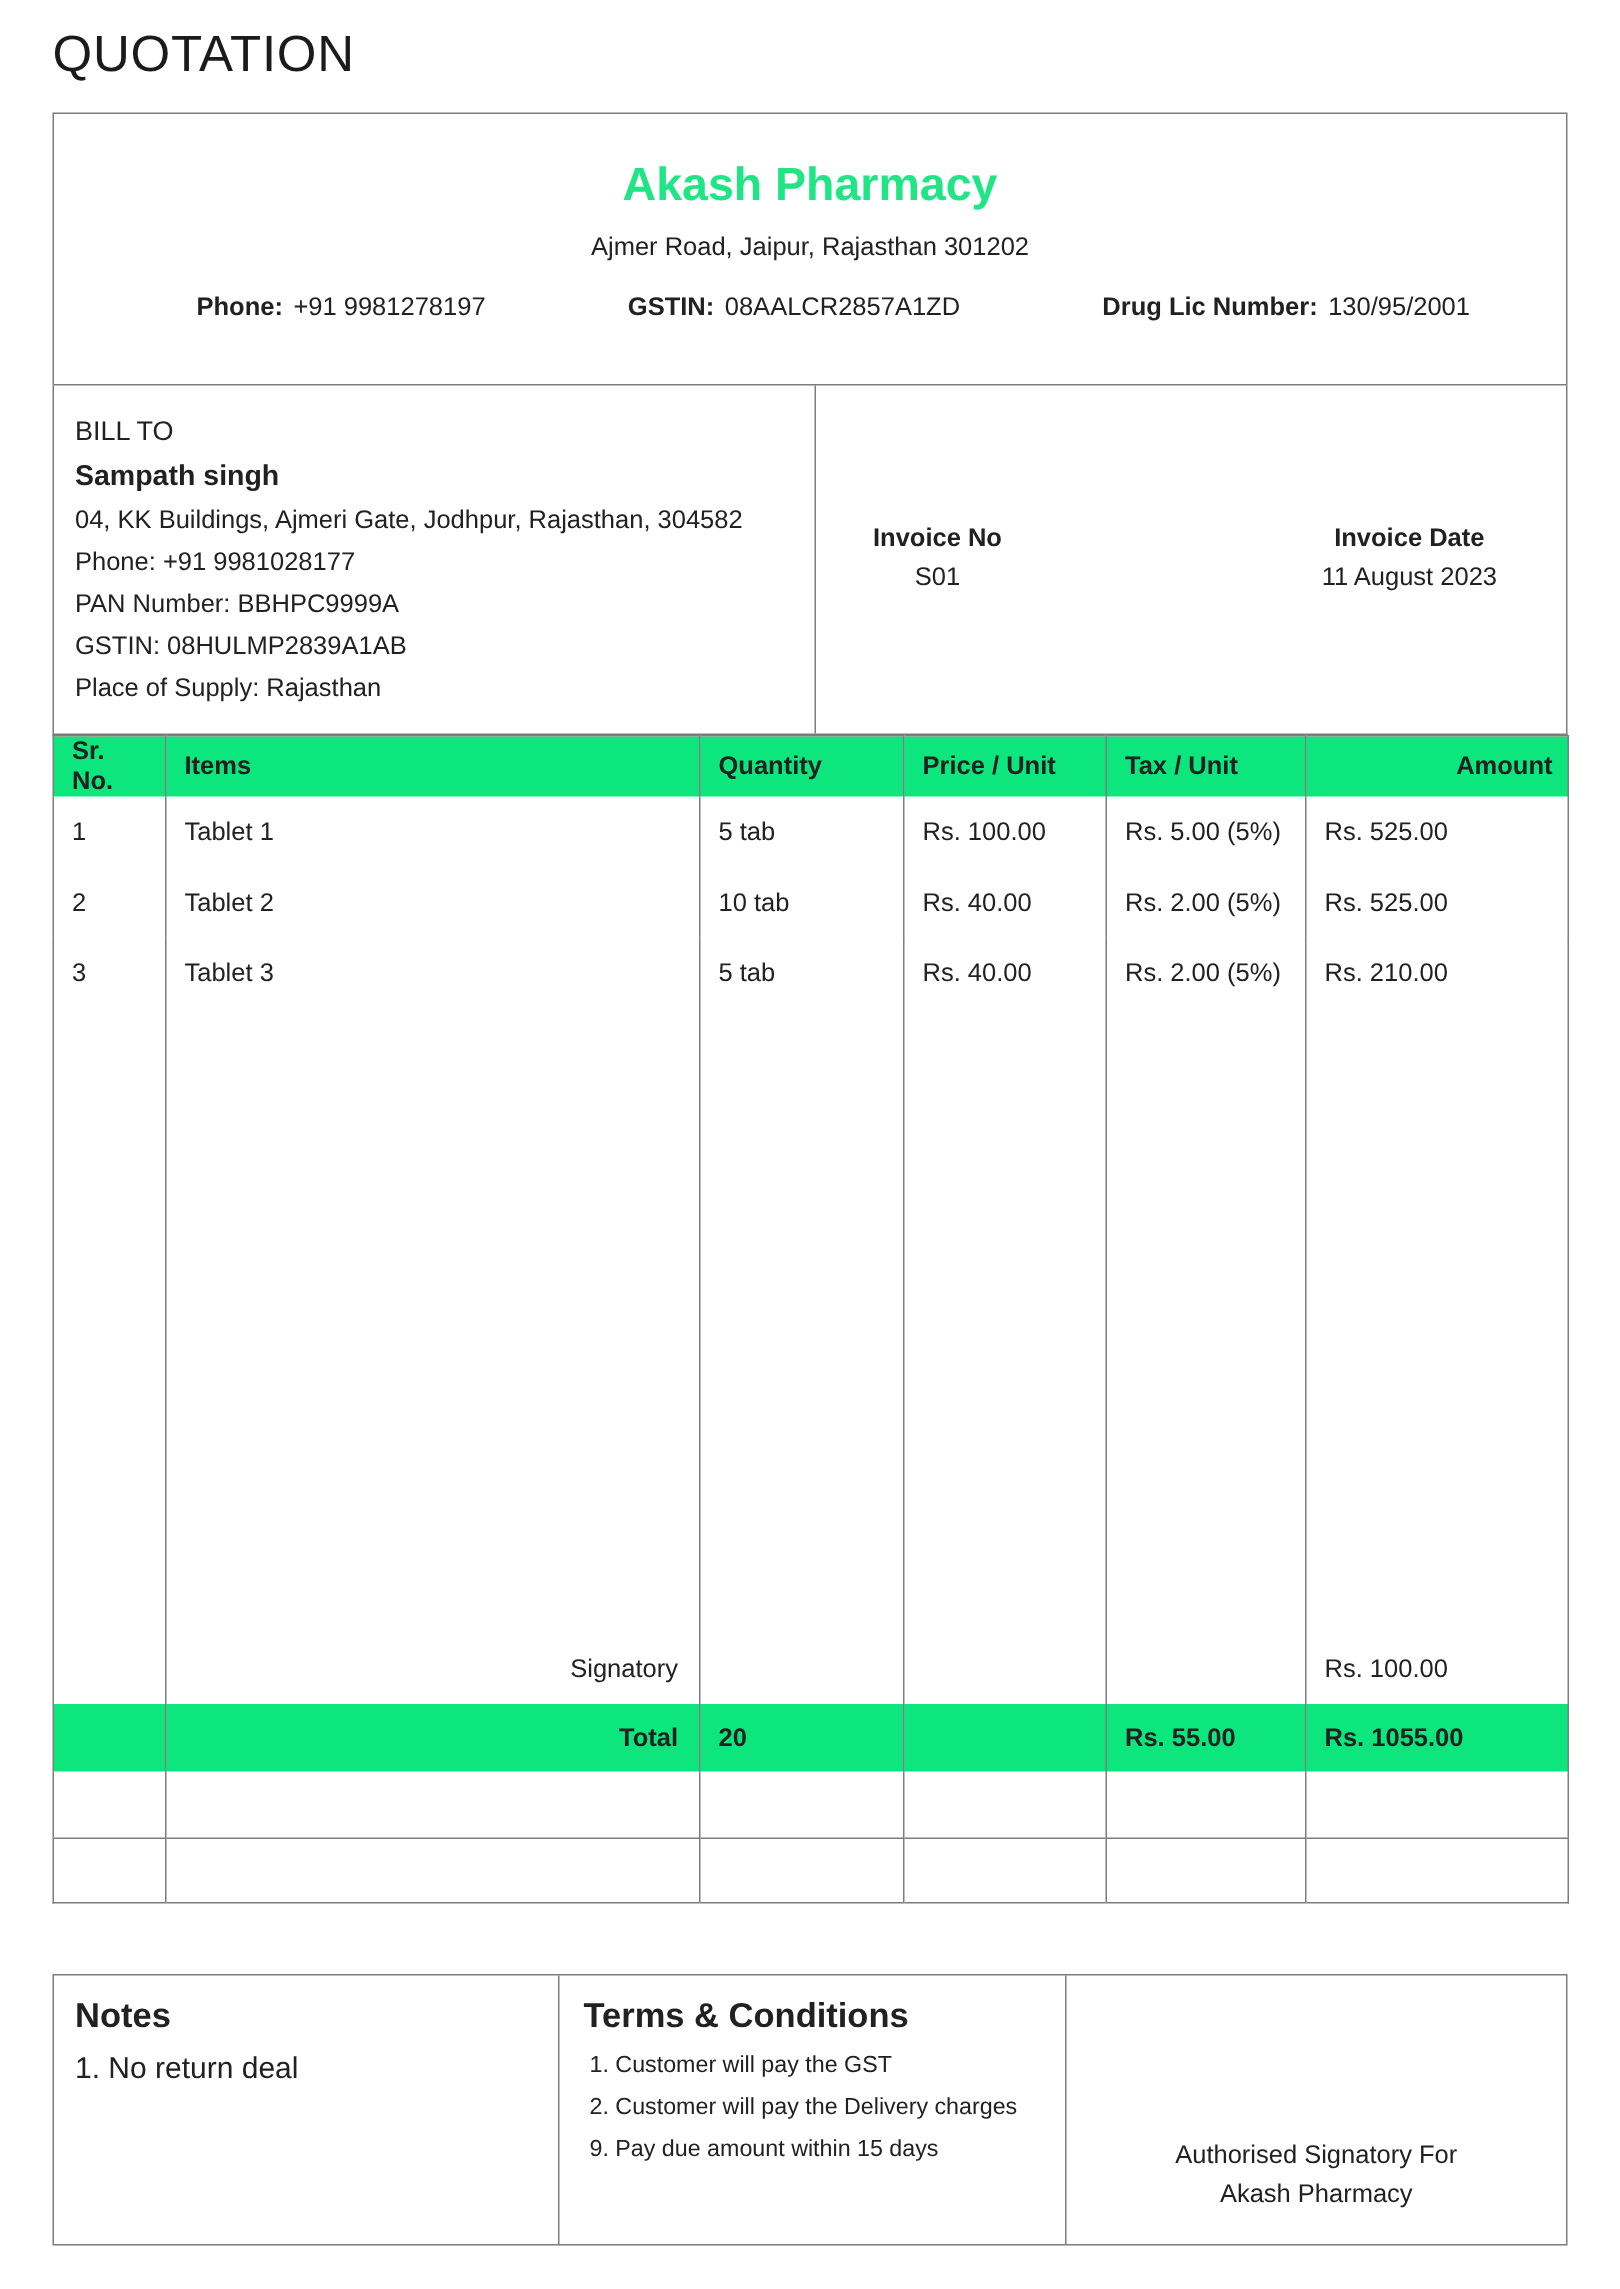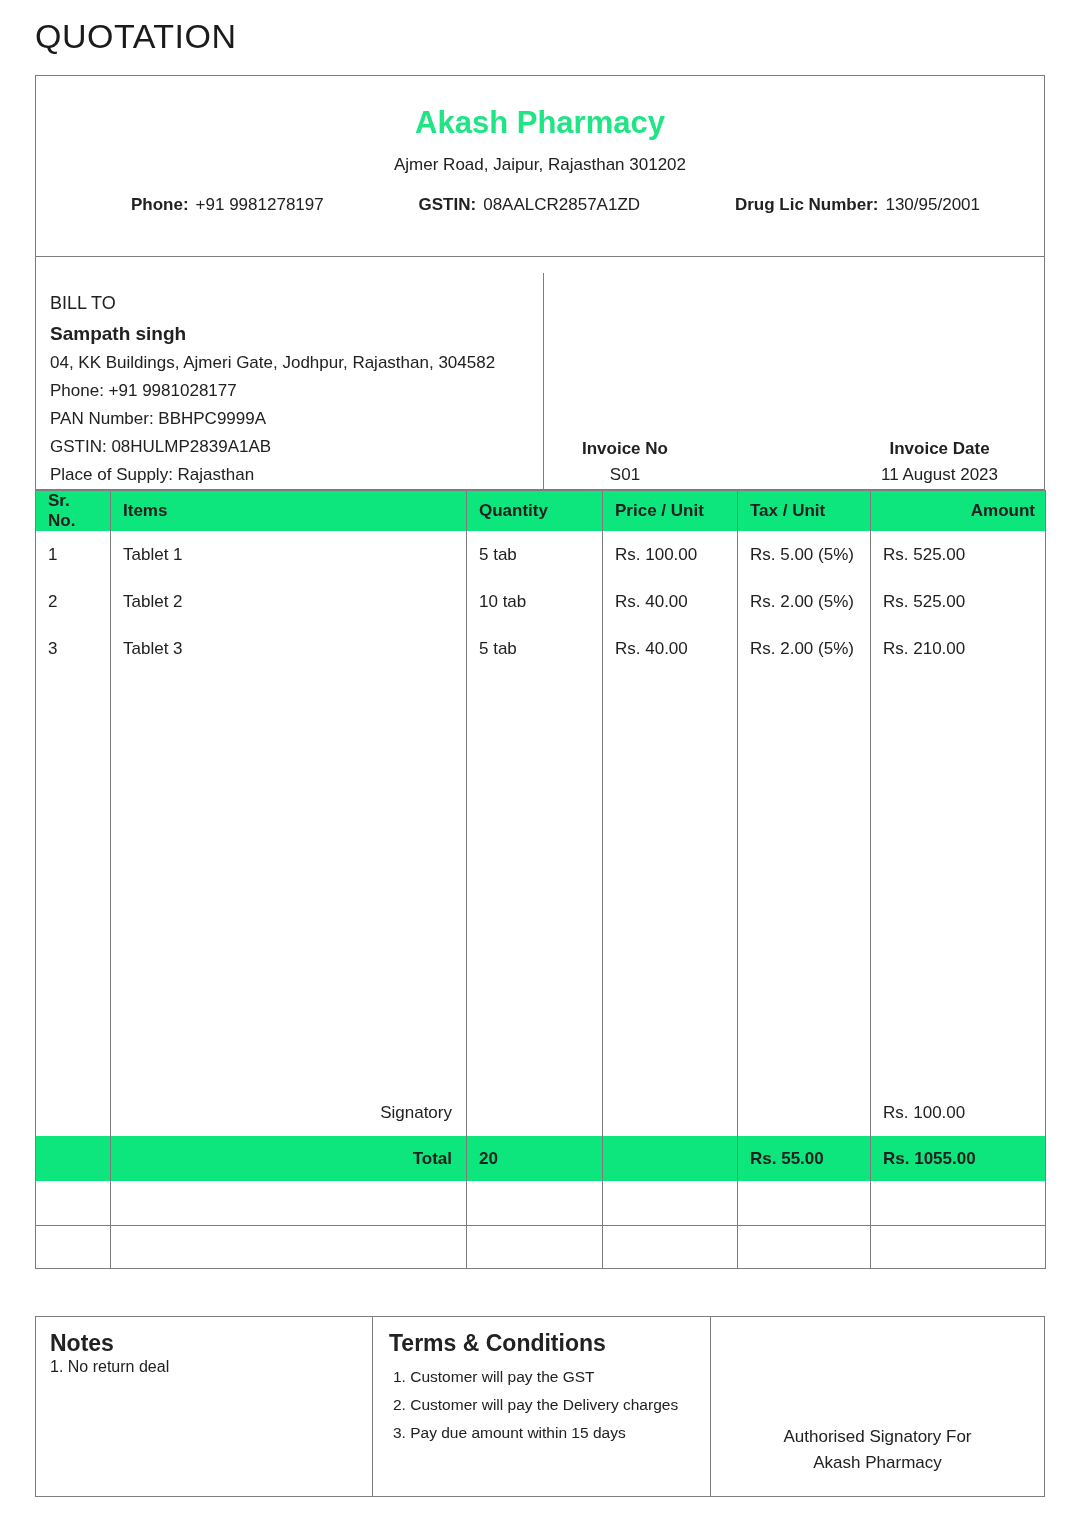--- a/index.html
+++ b/index.html
@@ -56,21 +56,20 @@
   }
   .info-pair b { font-weight: 700; }
   .info-pair .val { margin-left: 7px; }
 
   
   .billto-box {
     border: 1px solid var(--line);
     border-top: none;
     height: 233px;
     display: flex;
-    align-items: flex-end;
   }
   .billto-cell {
     width: 508px;
     border-right: 1px solid var(--line);
     padding: 17px 14px 0 14px;
     font-size: 17px;
   }
   .billto-heading { font-size: 18px; line-height: 26px; }
   .billto-name { font-size: 19px; font-weight: 700; line-height: 30px; margin-top: 3px; }
   .billto-line { line-height: 28px; }
@@ -143,21 +142,21 @@
   .sign-cell {
     flex: 1;
     display: flex;
     flex-direction: column;
     justify-content: flex-end;
     align-items: center;
     text-align: center;
     padding-bottom: 20px;
   }
   .box-heading { font-size: 23px; font-weight: 700; line-height: 24px; }
-  .note-item { font-size: 16px; line-height: 24px; }
+  .note-item { font-size: 20px; line-height: 24px; margin-top: 12px; }
   .terms-list { margin-top: 10px; }
   .terms-item { font-size: 15.5px; line-height: 24px; margin-top: 4px; padding-left: 4px; }
   .sign-line { font-size: 17px; line-height: 26px; }
 </style>
 </head>
 <body>
 
 <div class="page">
 
   <h1 class="doc-title">QUOTATION</h1>
@@ -288,21 +287,21 @@
   <div class="notes-box">
     <div class="notes-cell">
       <div class="box-heading">Notes</div>
       <div class="note-item">1. No return deal</div>
     </div>
     <div class="terms-cell">
       <div class="box-heading">Terms &amp; Conditions</div>
       <div class="terms-list">
         <div class="terms-item">1. Customer will pay the GST</div>
         <div class="terms-item">2. Customer will pay the Delivery charges</div>
-        <div class="terms-item">3. Pay due amount within 15 days</div>
+        <div class="terms-item">9. Pay due amount within 15 days</div>
       </div>
     </div>
     <div class="sign-cell">
       <div class="sign-line">Authorised Signatory For</div>
       <div class="sign-line">Akash Pharmacy</div>
     </div>
   </div>
 
 </div>
 

